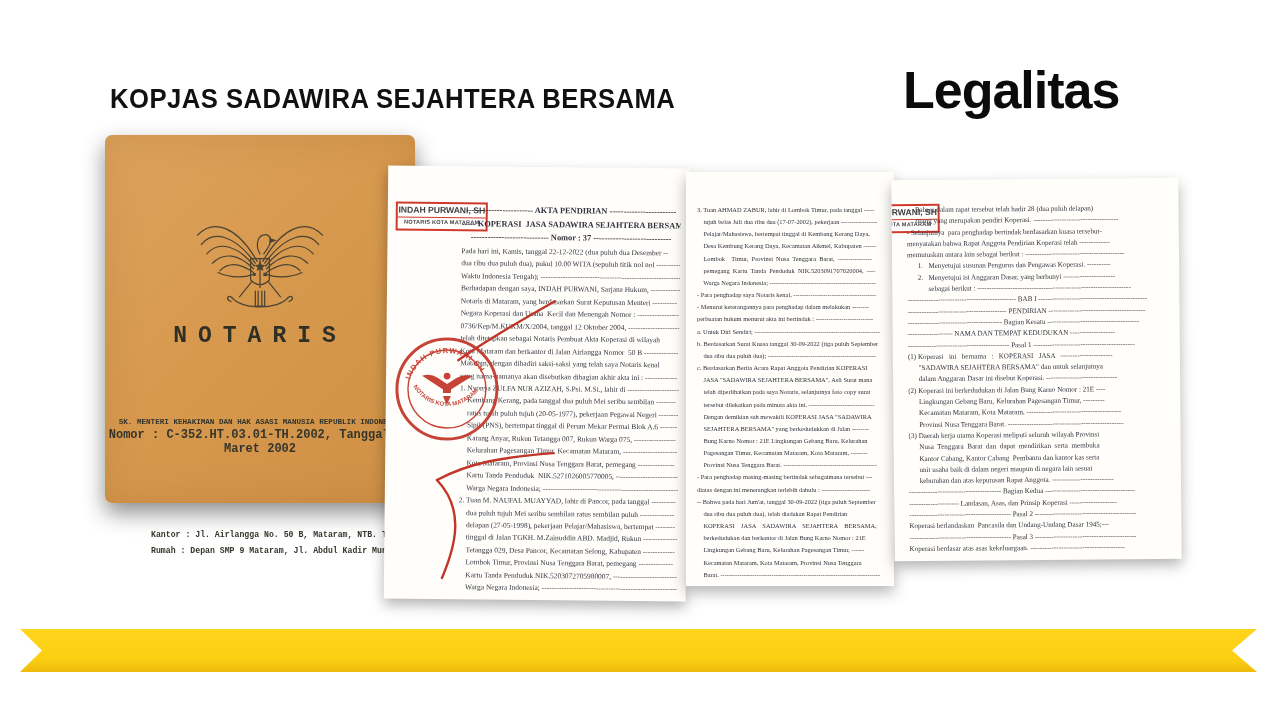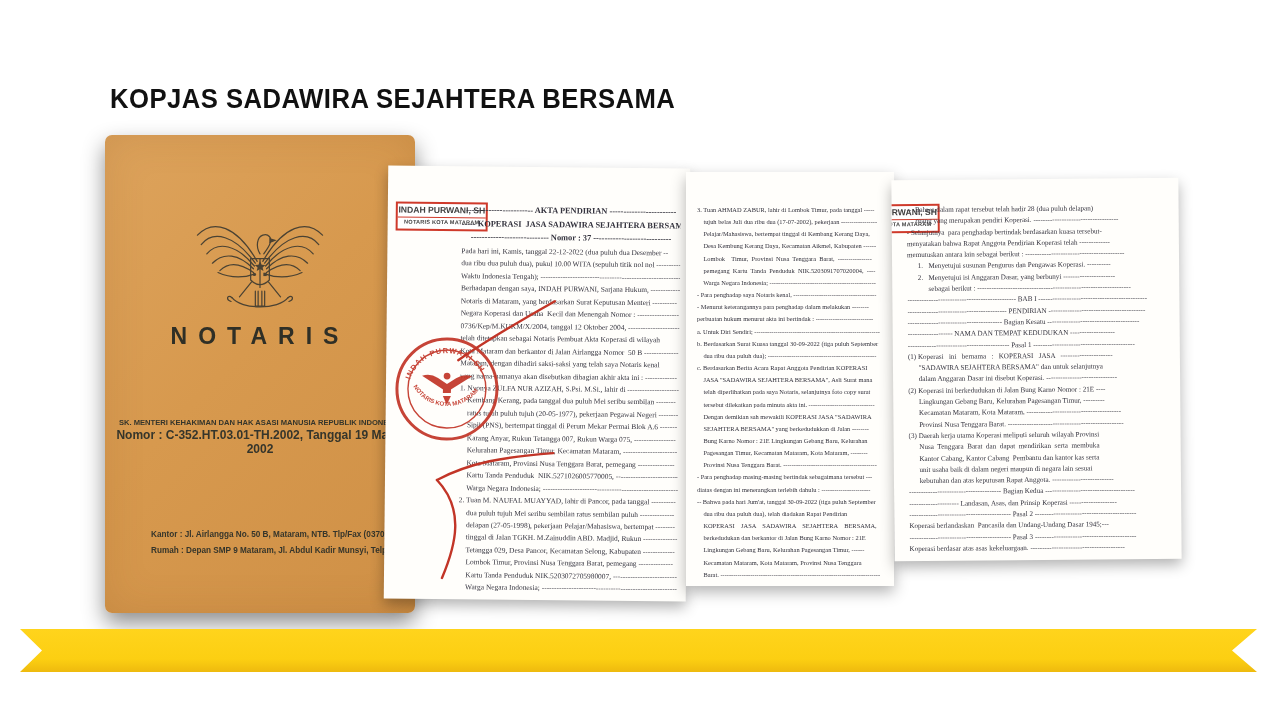--- a/index.html
+++ b/index.html
@@ -6,24 +6,24 @@
   #slide{position:relative;width:1280px;height:720px;background:#ffffff;overflow:hidden;
          font-family:"Liberation Sans",sans-serif;}
 
   
   .main-title{position:absolute;left:110px;top:84px;margin:0;font-size:27px;font-weight:800;
     color:#111;letter-spacing:.5px;transform:scaleX(.95);transform-origin:left center;white-space:nowrap;}
   .legalitas{position:absolute;left:903px;top:60px;font-size:52px;font-weight:800;color:#0b0b0b;
     letter-spacing:-1px;white-space:nowrap;}
 
   
-  .cover{position:absolute;left:105px;top:135px;width:310px;height:478px;border-radius:7px;
+  .cover{position:absolute;left:105px;top:135px;width:310px;height:368px;border-radius:7px;
     background:linear-gradient(135deg,#dda35c 0%,#d7994e 45%,#cf9046 100%);
     box-shadow:0 10px 22px rgba(0,0,0,.45), inset 0 0 40px rgba(120,70,20,.15);
-    color:#35352b;text-align:center;}
+    color:#35352b;text-align:center;font-family:Liberation Mono, monospace;}
   .cover .emblem{position:absolute;left:85px;top:72px;}
   .cover .notaris{position:absolute;left:0;top:188px;width:100%;font-size:23px;font-weight:700;
     letter-spacing:11px;color:#2f2f26;}
   .cover .kantor{position:absolute;left:0;top:242px;width:100%;font-size:14px;font-weight:700;}
   .cover .cname{position:absolute;left:0;top:258px;width:100%;font-size:19px;font-weight:700;letter-spacing:.3px;}
   .cover .sk{position:absolute;left:0;top:283px;width:100%;font-size:7.6px;font-weight:700;white-space:nowrap;}
   .cover .nomor{position:absolute;left:0;top:293px;width:100%;font-size:12px;font-weight:700;}
   .cover .addr{position:absolute;left:46px;top:392px;width:264px;text-align:left;font-size:8.2px;
     font-weight:700;line-height:16px;white-space:nowrap;overflow:hidden;}
 
@@ -58,20 +58,21 @@
   .ribbon{position:absolute;left:20px;top:629px;width:1237px;height:43px;
     background:linear-gradient(180deg,#ffd41c 0%,#fccf12 70%,#eeba0e 100%);
     clip-path:polygon(0 0,100% 0,calc(100% - 25px) 50%,100% 100%,0 100%,22px 50%);}
 </style>
 </head>
 <body>
 
 <div id="slide">
 
   <h1 class="main-title">KOPJAS SADAWIRA SEJAHTERA BERSAMA</h1>
+  <div class="legalitas">Legalitas</div>
 
   <div class="cover">
     <svg class="emblem" width="140" height="118" viewBox="0 0 150 126">
       <g fill="none" stroke="#4a4233" stroke-width="1.3" stroke-linecap="round">
         <path d="M72,58 C50,20 25,12 8,30"></path>
         <path d="M70,60 C48,30 25,24 12,40"></path>
         <path d="M69,63 C50,40 30,36 18,50"></path>
         <path d="M68,66 C52,50 36,48 24,60"></path>
         <path d="M68,70 C54,60 42,58 32,68"></path>
         <path d="M68,72 C60,75 45,77 30,70"></path>

